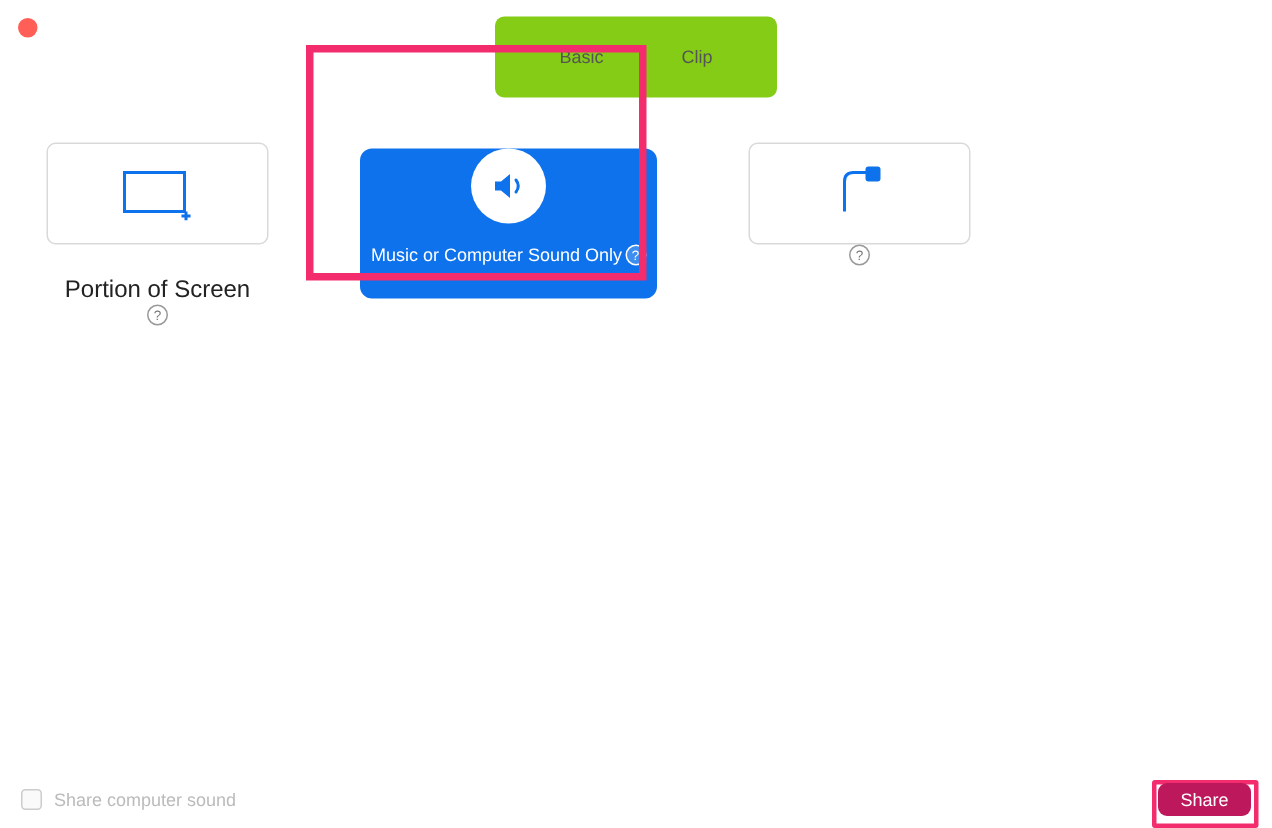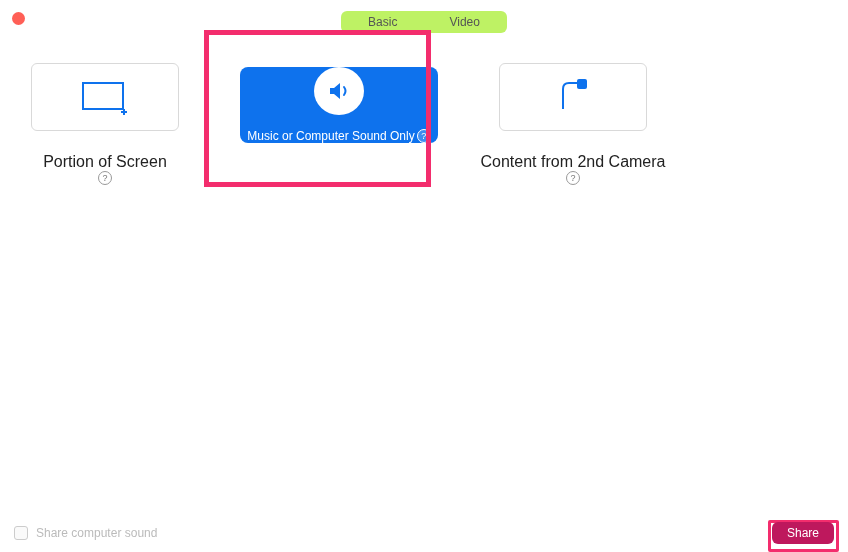--- a/index.html
+++ b/index.html
@@ -23,23 +23,23 @@
       background: #ff5f56;
       border-radius: 50%;
     }
     .tabs {
       display: flex;
       justify-content: center;
       padding-top: 11px;
     }
     .tab-group {
       display: flex;
-      background: #bef264;
+      background: #84cc16;
       border-radius: 6px;
-      padding: 1px;
+      padding: 17px;
     }
     .tab {
       padding: 3px 26px;
       font-size: 12px;
       color: #555;
       cursor: pointer;
       border-radius: 5px;
     }
     .tab.active {
       background: #ffffff;
@@ -165,21 +165,21 @@
       position: relative;
       width: 218px;
       height: 148px;
       display: flex;
       align-items: flex-start;
       justify-content: center;
       padding-top: 4px;
     }
     .selected-box {
       width: 198px;
-      height: 76px;
+      height: 100px;
       background: #0e72ed;
       border-radius: 8px;
       display: flex;
       flex-direction: column;
       align-items: center;
       justify-content: flex-start;
       position: relative;
     }
     .selected-label {
       color: #fff;
@@ -191,21 +191,21 @@
     }
   </style>
 </head>
 <body>
 
 <div class="close-btn"></div>
 
 <div class="tabs">
   <div class="tab-group">
     <div class="tab">Basic</div>
-    <div class="tab">Video</div>
+    <div class="tab">Clip</div>
   </div>
 </div>
 
 <div class="options-row">
 
   <div class="option-wrap">
     <div class="option-box">
       <svg width="48" height="36">
         <rect x="2" y="4" width="40" height="26" fill="none" stroke="#0e72ed" stroke-width="2"></rect>
         <line x1="40" y1="33" x2="46" y2="33" stroke="#0e72ed" stroke-width="2"></line>
@@ -231,21 +231,20 @@
     </div>
   </div>
 
   <div class="option-wrap">
     <div class="option-box">
       <svg width="40" height="40">
         <path d="M 10 32 L 10 12 Q 10 6 16 6 L 26 6" fill="none" stroke="#0e72ed" stroke-width="2"></path>
         <rect x="24" y="2" width="10" height="10" rx="2" fill="#0e72ed"></rect>
       </svg>
     </div>
-    <div class="option-label">Content from 2nd Camera</div>
     <span class="help-icon help-after">?</span>
   </div>
 
 </div>
 
 <div class="highlight-main"></div>
 <div class="highlight-share"></div>
 
 <div class="footer">
   <div class="checkbox-group">

